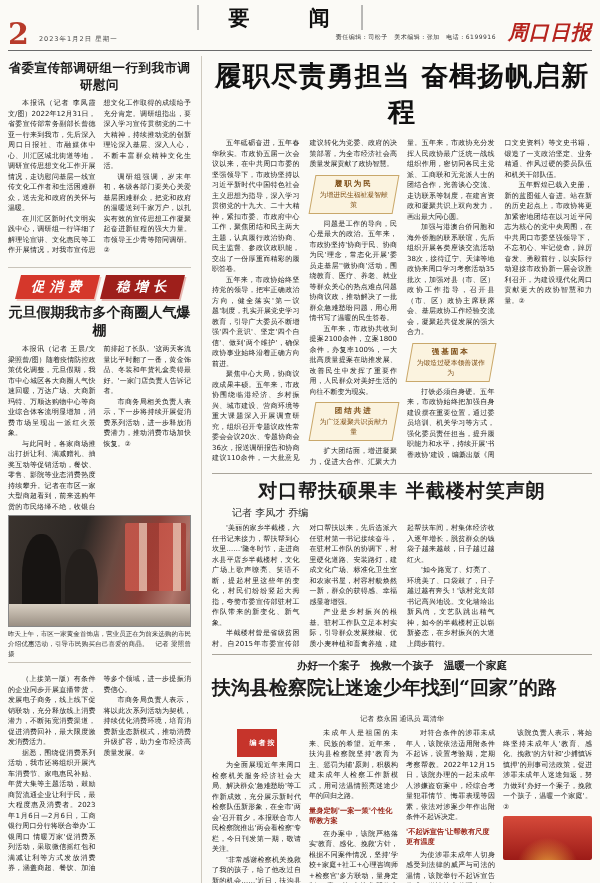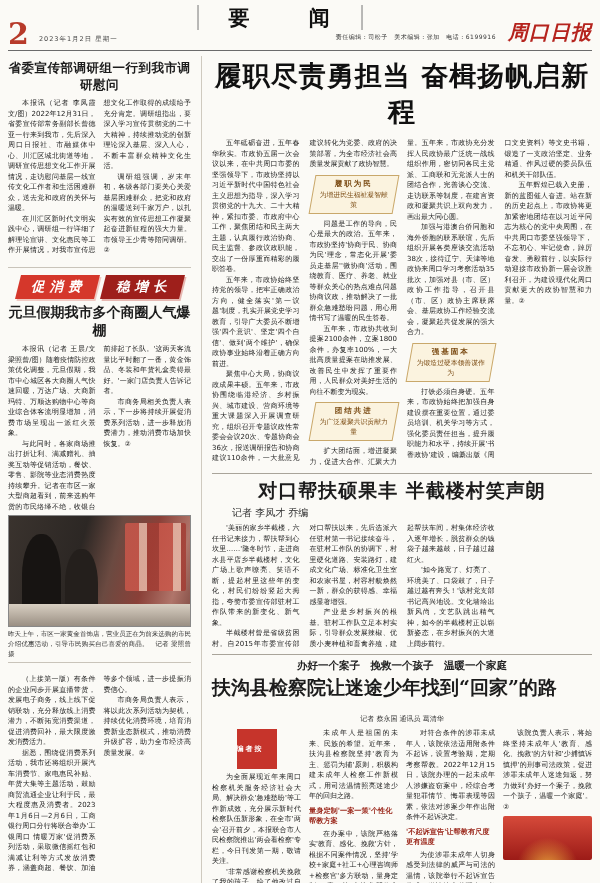--- a/index.html
+++ b/index.html
@@ -70,22 +70,22 @@
   .botcols{display:grid;grid-template-columns:repeat(4,1fr);gap:8px;height:196px;overflow:hidden;}
   .bcol{overflow:hidden;}
 
   
   .blk-box{break-inside:avoid;margin:5px 2px;border:1px solid #c9a86b;background:#fbf3df;
            transform:skewX(-10deg);padding:3px 4px;text-align:center;}
   .box-inner{display:block;transform:skewX(10deg);}
   .box-title{display:block;font-size:7.5px;font-weight:bold;color:#7a4a12;letter-spacing:2px;}
   .box-sub{display:block;font-size:6.8px;color:#7a4a12;margin-top:1px;}
   .blk-subhead{font-size:7.2px;font-weight:bold;color:#9c2a1e;margin:4px 0 3px;line-height:1.4;}
-  .blk-label{width:40px;margin:1px auto 3px;background:#c6342b;color:#fff;text-align:left;
-             font-size:7px;font-weight:bold;padding:15px 0;letter-spacing:2px;}
+  .blk-label{width:40px;margin:1px auto 3px;background:#c6342b;color:#fff;text-align:right;
+             font-size:7px;font-weight:bold;padding:9px 0;letter-spacing:2px;}
   .blk-banner{height:44px;margin-top:4px;border-radius:2px;display:flex;align-items:center;justify-content:center;
               background:radial-gradient(circle at 50% 120%,#e8a23c 0%,rgba(232,162,60,0) 45%),linear-gradient(180deg,#d64a3a,#9c1b17);}
 </style>
 </head>
 <body>
 
 <div class="page" style="position:relative;">
   <header>
     <div class="hl">
       <span class="pagenum">2</span>

